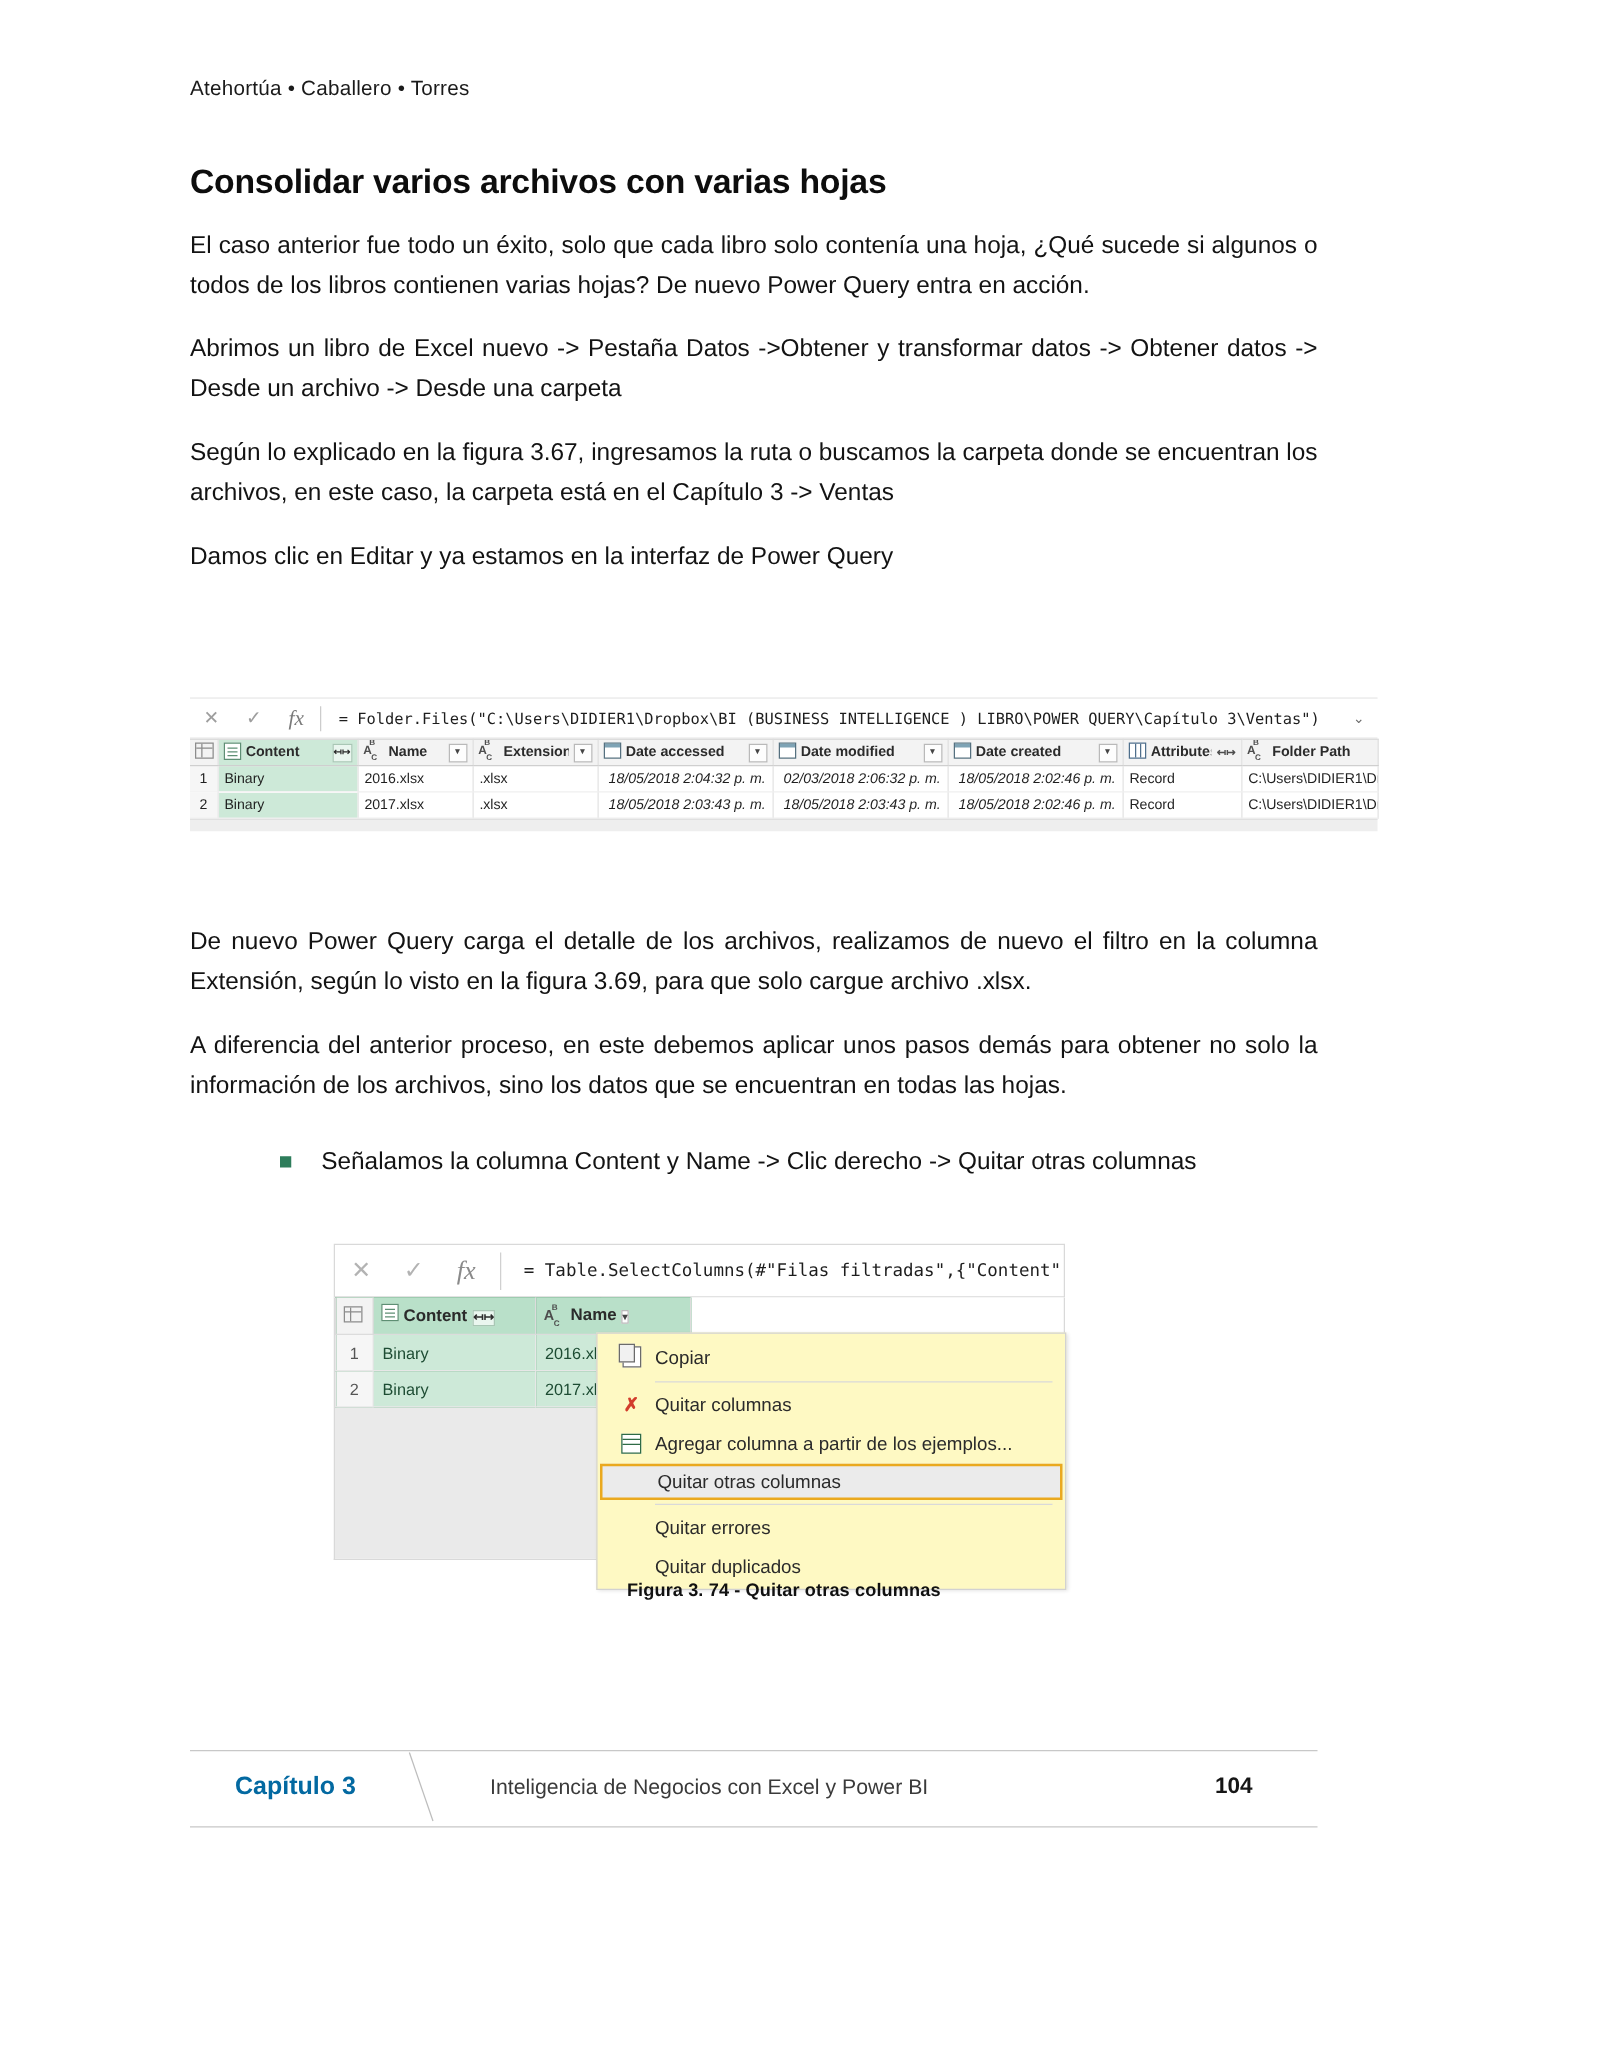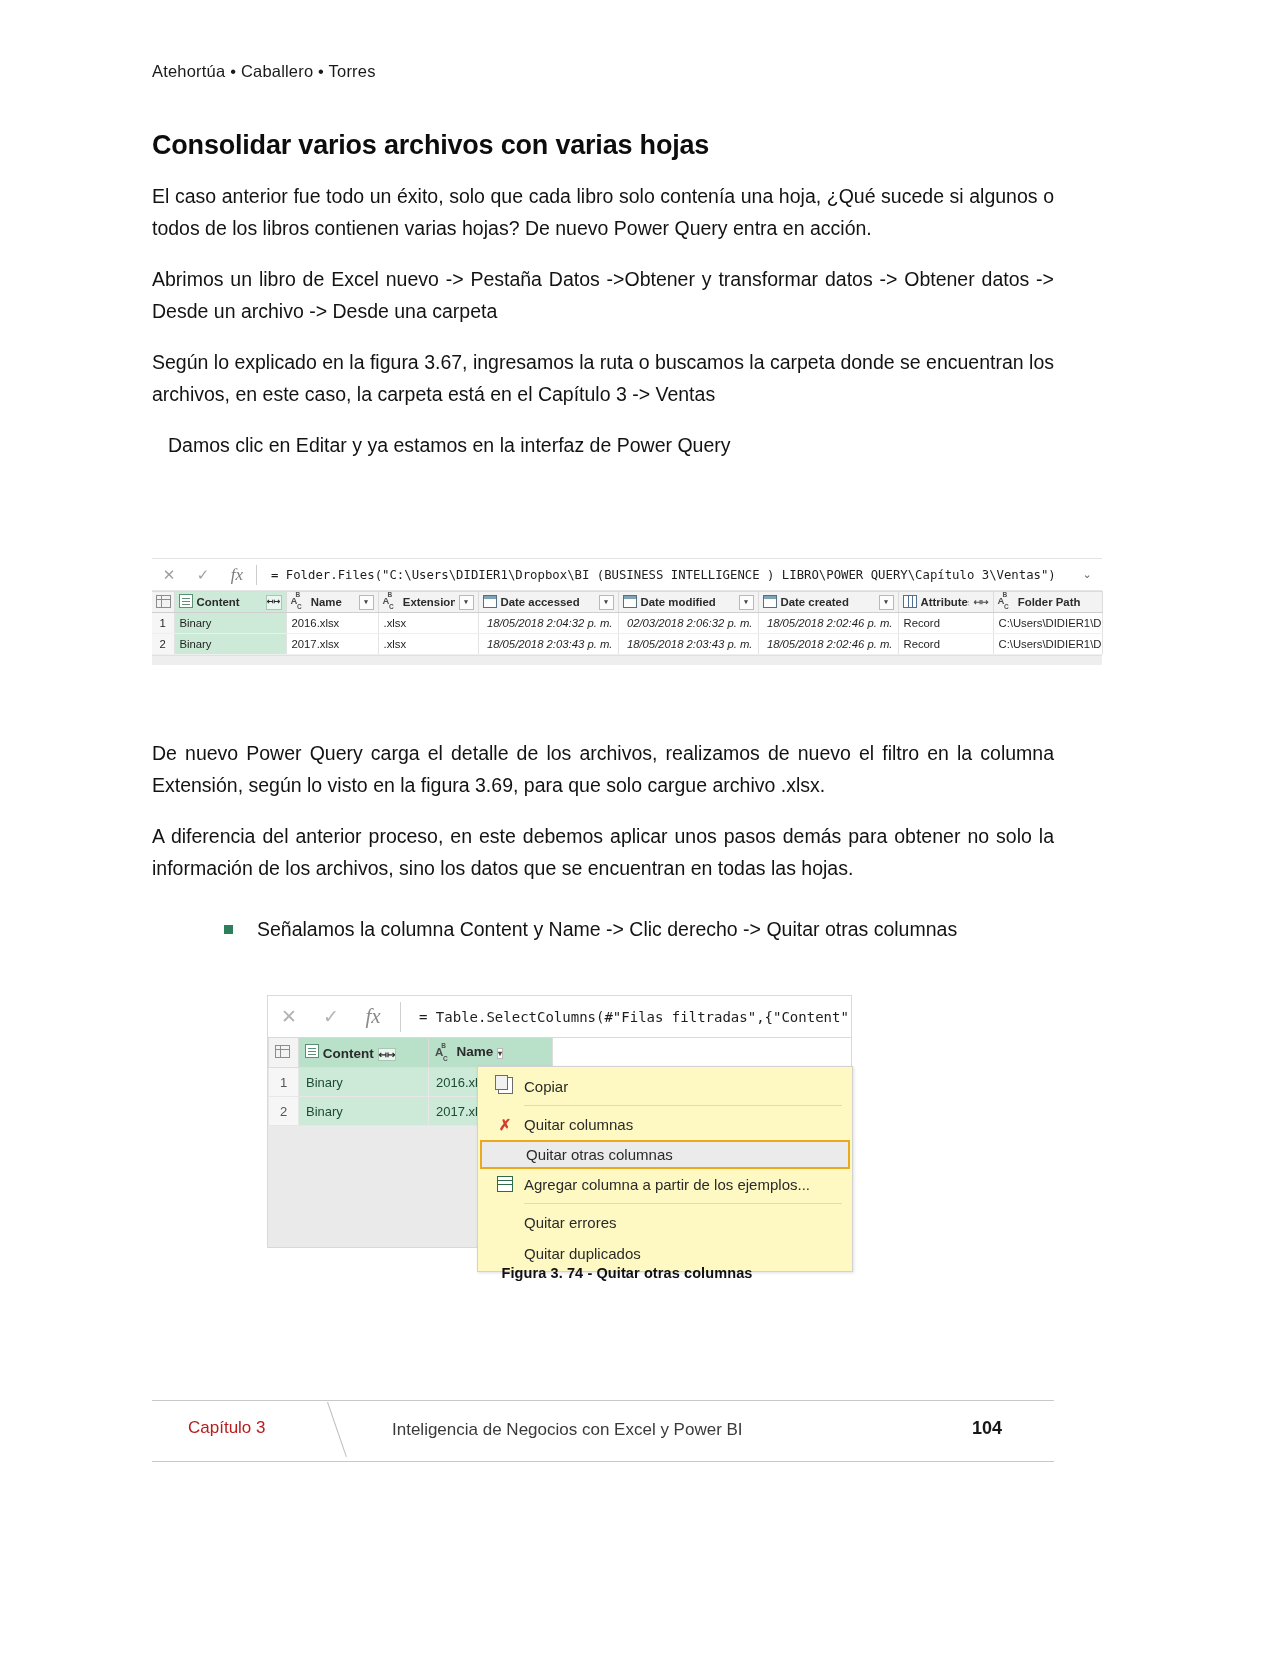--- a/index.html
+++ b/index.html
@@ -49,21 +49,21 @@
     letter-spacing: -0.2px;
     color: #0d0d0d;
   }
   p.body-par {
     font-size: 19.5px;
     line-height: 1.62;
     margin: 0 0 20px 0;
     text-align: justify;
     color: #131313;
   }
-  p.body-par.last-left { text-align: left; margin-left: 16px; }
+  p.body-par.last-left { text-align: left; }
 
   
   .bullet-row {
     display: flex;
     align-items: flex-start;
     margin: 30px 0 0 72px;
     width: 830px;
   }
   .bullet-mark {
     width: 9px;
@@ -388,21 +388,21 @@
     width: 902px;
     height: 62px;
   }
   .footer-rule-top{
     position:absolute;left:0;top:0;width:100%;height:1px;background:#c8c8c8;
   }
   .footer-rule-bottom{
     position:absolute;left:0;bottom:0;width:100%;height:1px;background:#c8c8c8;
   }
   .footer-chap{
-    position:absolute;left:36px;top:18px;font-size:17px;font-weight:400;color:#b91c1c;
+    position:absolute;left:36px;top:18px;font-size:20px;font-weight:700;color:#0369a1;
   }
   .footer-slash{
     position:absolute;left:175px;top:2px;width:1px;height:58px;background:#bdbdbd;
     transform:rotate(-19deg);transform-origin:top center;
   }
   .footer-center{
     position:absolute;left:240px;top:20px;font-size:17px;color:#3a3a3a;
   }
   .footer-page{
     position:absolute;right:52px;top:18px;font-size:18px;font-weight:700;color:#161616;
@@ -604,27 +604,27 @@
       <div class="ctx-menu">
         <div class="ctx-item">
           <span class="ctx-ico"><span class="ico-copy"></span></span>
           <span class="ctx-label">Copiar</span>
         </div>
         <div class="ctx-sep"></div>
         <div class="ctx-item">
           <span class="ctx-ico ico-x">✗</span>
           <span class="ctx-label">Quitar columnas</span>
         </div>
+        <div class="ctx-item">
+          <span class="ctx-ico"><span class="ico-grid2"></span></span>
+          <span class="ctx-label">Agregar columna a partir de los ejemplos...</span>
+        </div>
         <div class="ctx-item highlight">
           <span class="ctx-ico"></span>
           <span class="ctx-label">Quitar otras columnas</span>
-        </div>
-        <div class="ctx-item">
-          <span class="ctx-ico"><span class="ico-grid2"></span></span>
-          <span class="ctx-label">Agregar columna a partir de los ejemplos...</span>
         </div>
         <div class="ctx-sep"></div>
         <div class="ctx-item">
           <span class="ctx-ico"></span>
           <span class="ctx-label">Quitar errores</span>
         </div>
         <div class="ctx-item">
           <span class="ctx-ico"></span>
           <span class="ctx-label">Quitar duplicados</span>
         </div>

